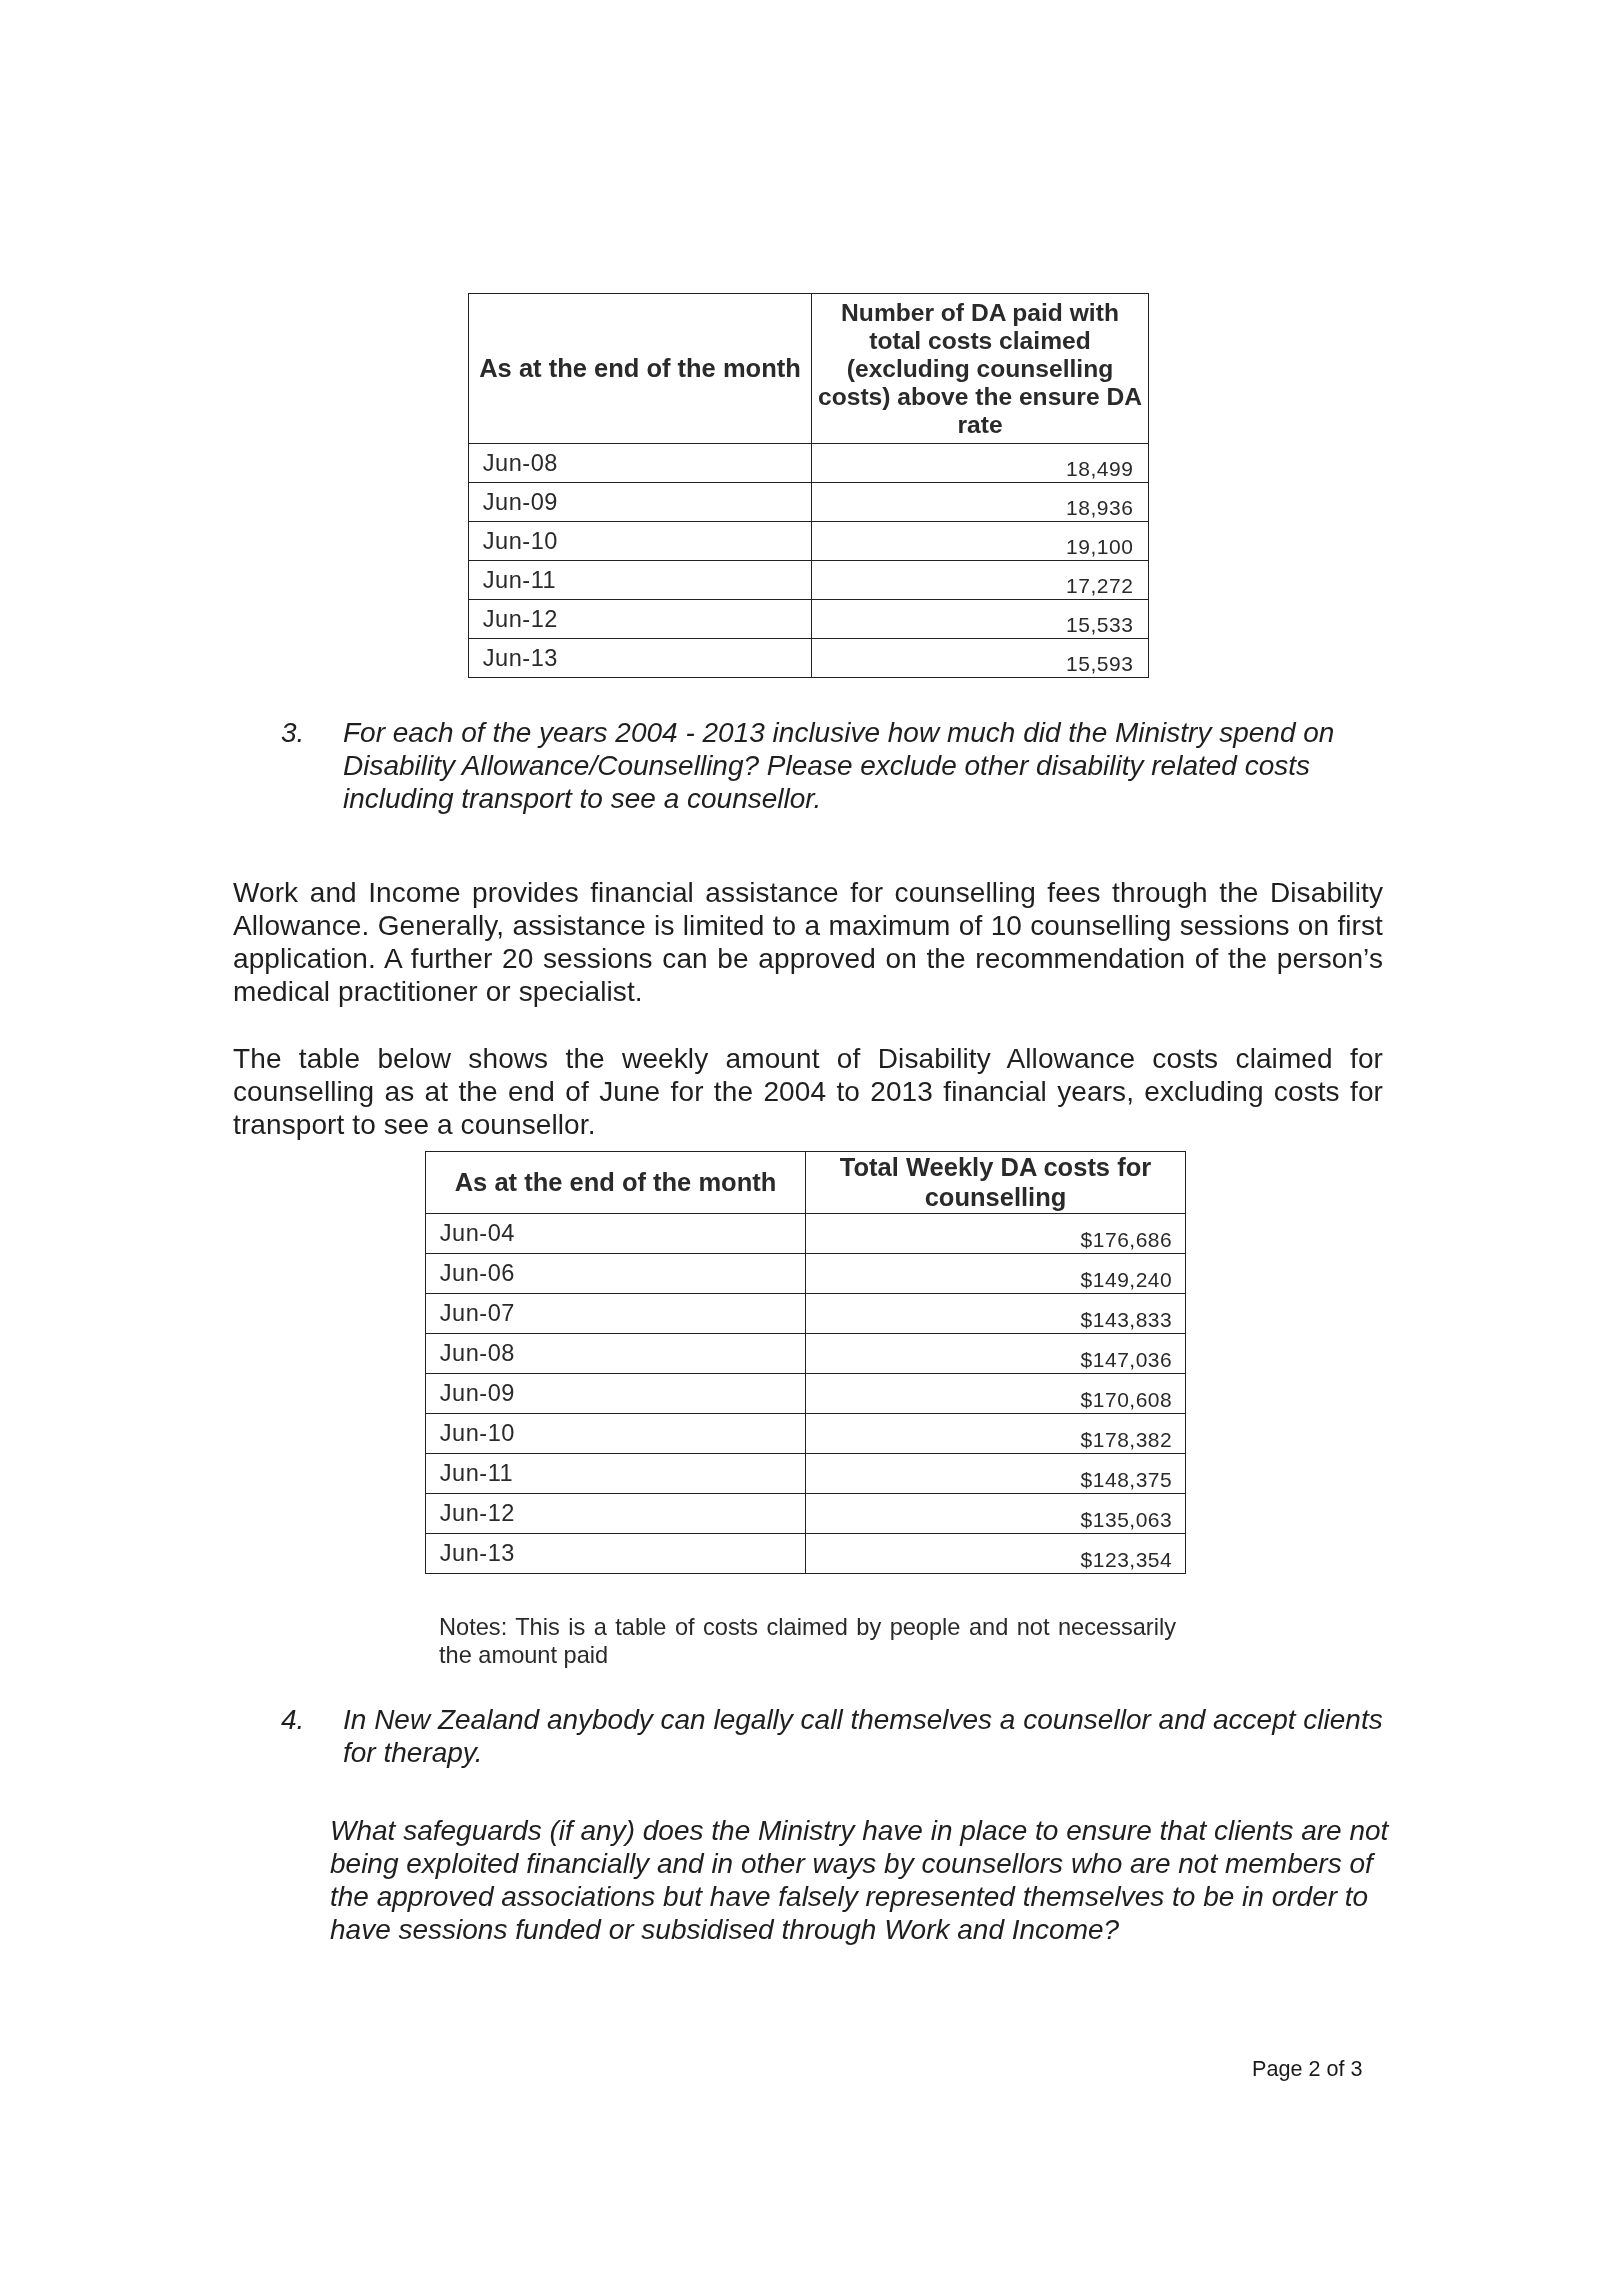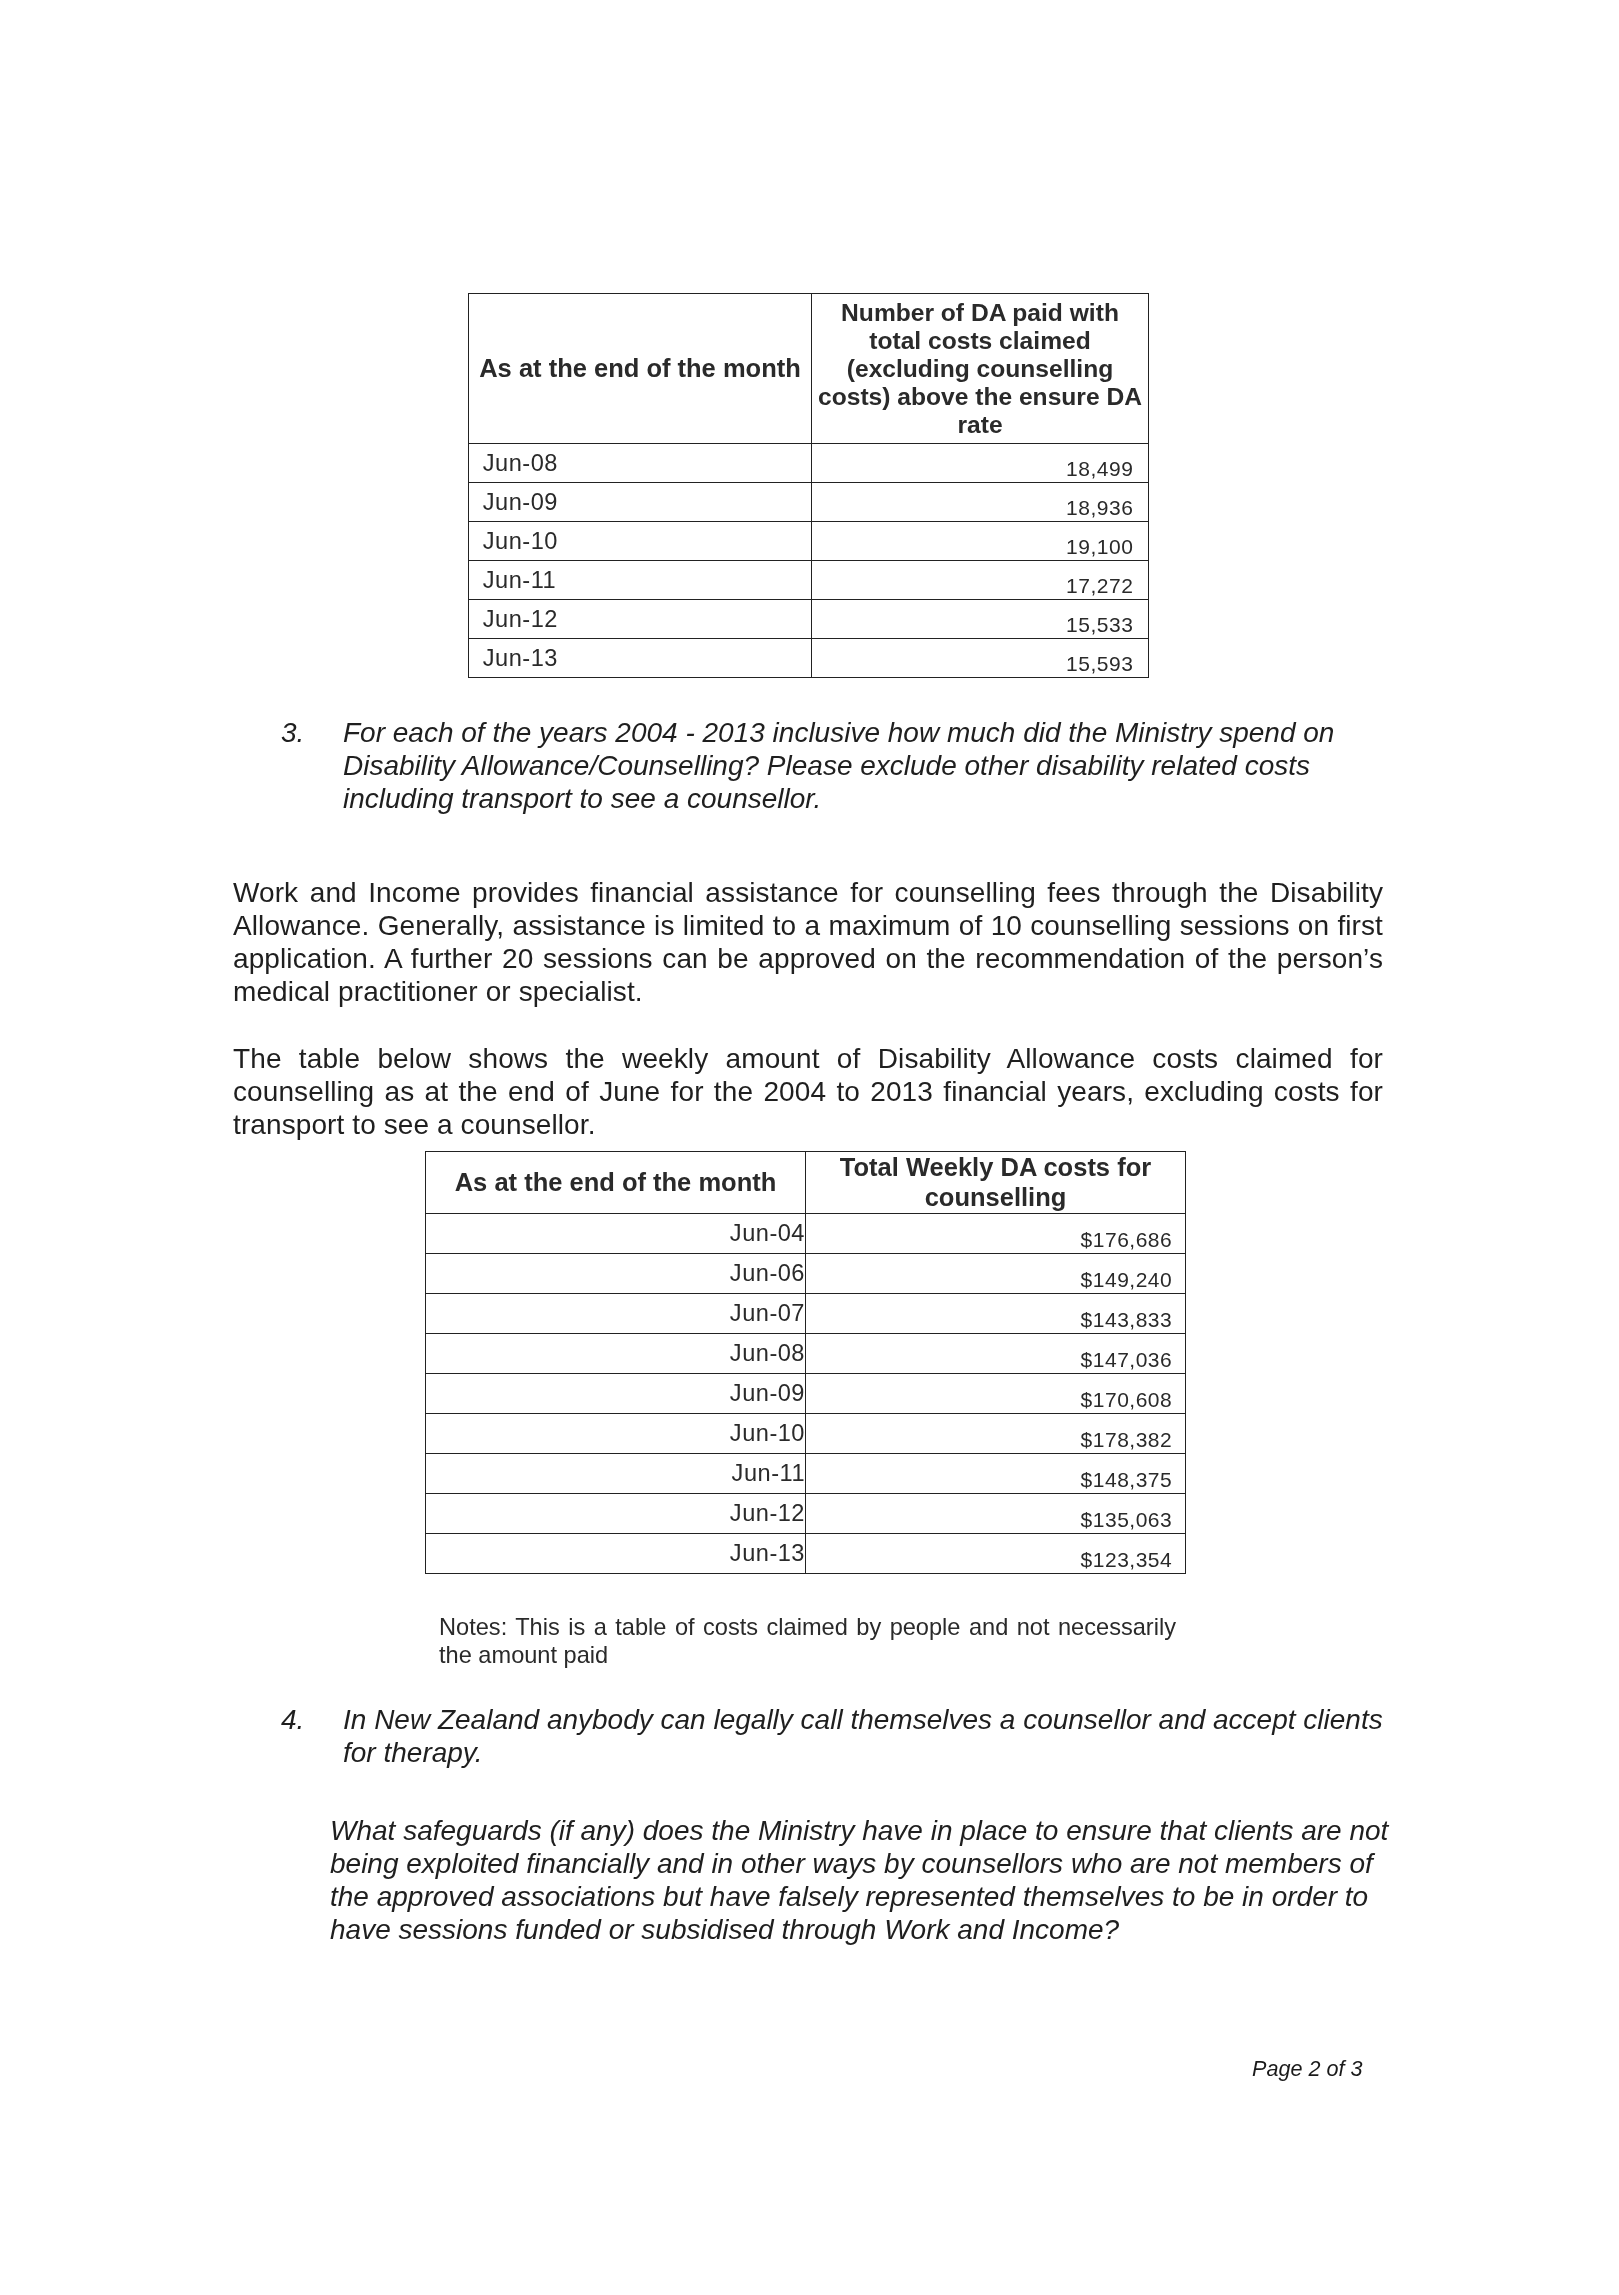--- a/index.html
+++ b/index.html
@@ -73,21 +73,21 @@
   #table2 {
     left: 425px;
     top: 1151px;
     width: 760px;
   }
   #table2 col.c1 { width: 380px; }
   #table2 col.c2 { width: 380px; }
   #table2 th { font-size: 25.5px; line-height: 29.5px; }
   #table2 thead tr { height: 62px; }
   #table2 tbody tr { height: 40px; }
-  #table2 td.month { padding-left: 13.8px; text-align: right; }
+  #table2 td.month { padding-left: 13.8px; }
   #table2 td.value { padding-right: 12.8px; }
 
   
   .q-block {
     position: absolute;
     font-style: italic;
     font-size: 28px;
     line-height: 33px;
     color: #1f1f1f;
   }
@@ -138,21 +138,20 @@
     text-align-last: left;
     color: #2a2a2a;
   }
 
   .page-number {
     position: absolute;
     left: 1252px;
     top: 2056px;
     font-size: 21.6px;
     color: #1a1a1a;
-    font-style: italic;
   }
 </style>
 </head>
 <body>
 
 <div class="page">
 
   <table id="table1" class="doc-table">
     <colgroup>
         <col class="c1">

